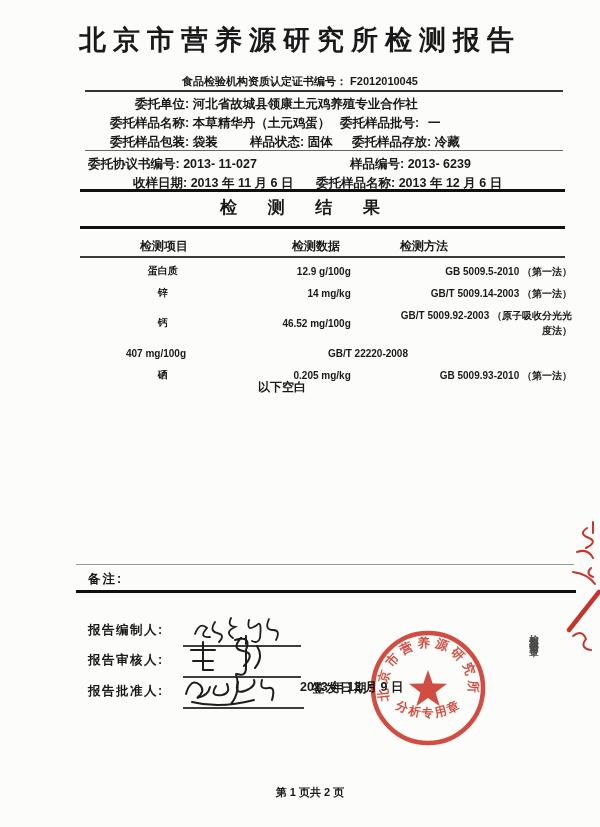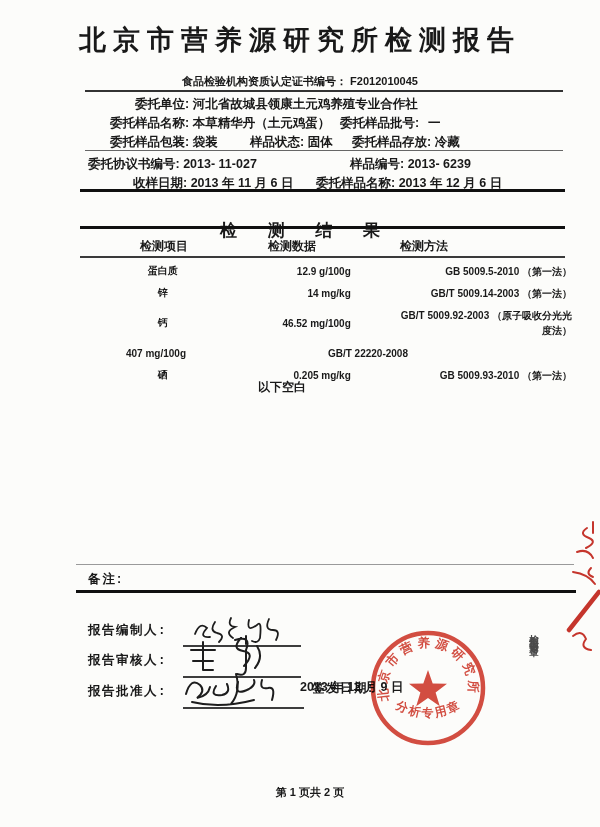--- a/index.html
+++ b/index.html
@@ -25,43 +25,43 @@
   .r-package{top:134px;left:110px;}
   .r-state{top:134px;left:250px;}
   .r-storage{top:134px;left:352px;}
   .rule2{top:150px;left:85px;width:478px;height:1px;background:#666;}
   .r-agreement{top:156px;left:88px;}
   .r-sampleno{top:156px;left:350px;}
   .r-received{top:175px;left:133px;}
   .r-completed{top:175px;left:316px;}
   .rule3{top:189px;left:80px;width:485px;height:3px;background:#101010;}
 
-  .section-title{top:219px;left:0;width:100%;text-align:center;font-size:17px;font-weight:700;letter-spacing:13px;text-indent:13px;}
+  .section-title{top:196px;left:0;width:100%;text-align:center;font-size:17px;font-weight:700;letter-spacing:13px;text-indent:13px;}
   .rule4{top:226px;left:80px;width:485px;height:3px;background:#101010;}
 
   .thead{font-size:12px;font-weight:600;}
   .h-item{top:238px;left:140px;}
-  .h-data{top:238px;left:268px;}
+  .h-data{top:238px;left:292px;}
   .h-method{top:238px;left:400px;}
   .rule5{top:256px;left:80px;width:485px;height:2px;background:#3a3a3a;}
 
   .results-body{position:absolute;top:260px;left:80px;width:492px;display:flex;flex-direction:column;font-size:10px;font-weight:600;}
   .trow{display:flex;align-items:center;}
   .h22{height:22px;}
   .h38{height:38px;}
   .c-item{width:166px;text-align:center;}
   .c-value{width:106px;text-align:right;font-weight:700;}
   .c-method{margin-left:48px;width:174px;line-height:15px;white-space:normal;text-align:right;}
   .end-note{top:379px;left:258px;font-size:12px;font-weight:600;}
 
   .rule6{top:564px;left:76px;width:498px;height:1px;background:#9a9a9a;}
   .remark-label{top:571px;left:88px;font-size:12.5px;font-weight:600;letter-spacing:2px;}
   .rule7{top:590px;left:76px;width:500px;height:3px;background:#101010;}
 
-  .siglabel{font-size:12.5px;font-weight:600;letter-spacing:1.5px;font-family:Liberation Mono, monospace;}
+  .siglabel{font-size:12.5px;font-weight:600;letter-spacing:1.5px;}
   .sig-prepared-label{top:622px;left:88px;}
   .sig-reviewed-label{top:652px;left:88px;}
   .sig-approved-label{top:683px;left:88px;}
   .sigline{position:absolute;height:1.5px;background:#3d3d3d;}
   .sig-line1{top:645px;left:183px;width:118px;}
   .sig-line2{top:676px;left:183px;width:118px;}
   .sig-line3{top:707px;left:183px;width:121px;}
   .issue-label{top:652px;left:312px;font-size:12.5px;font-weight:600;letter-spacing:1.5px;margin-top:28px;}
   .issue-date{top:679px;left:300px;font-size:12.5px;font-weight:700;}
 

